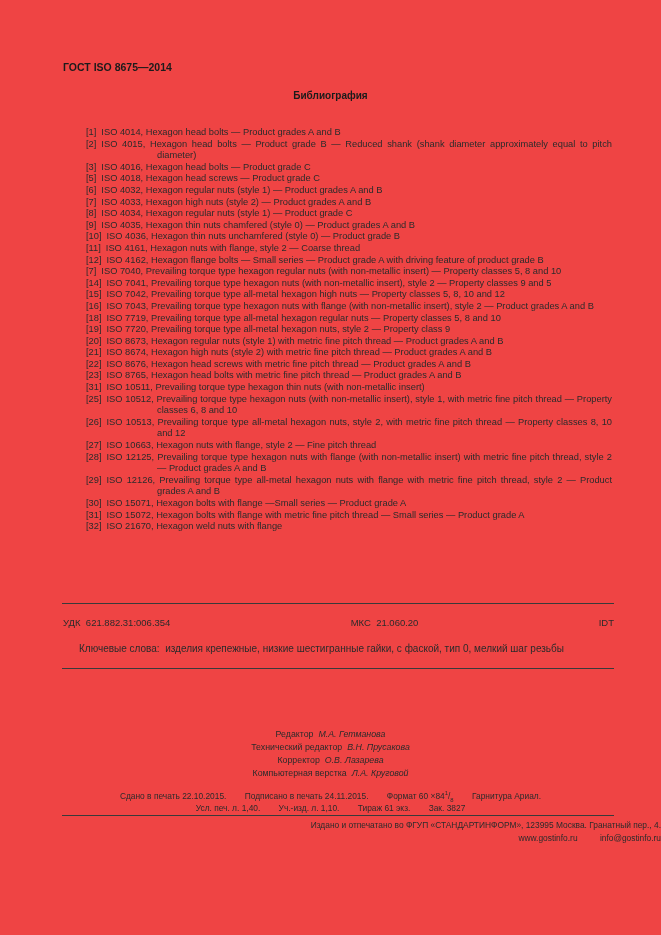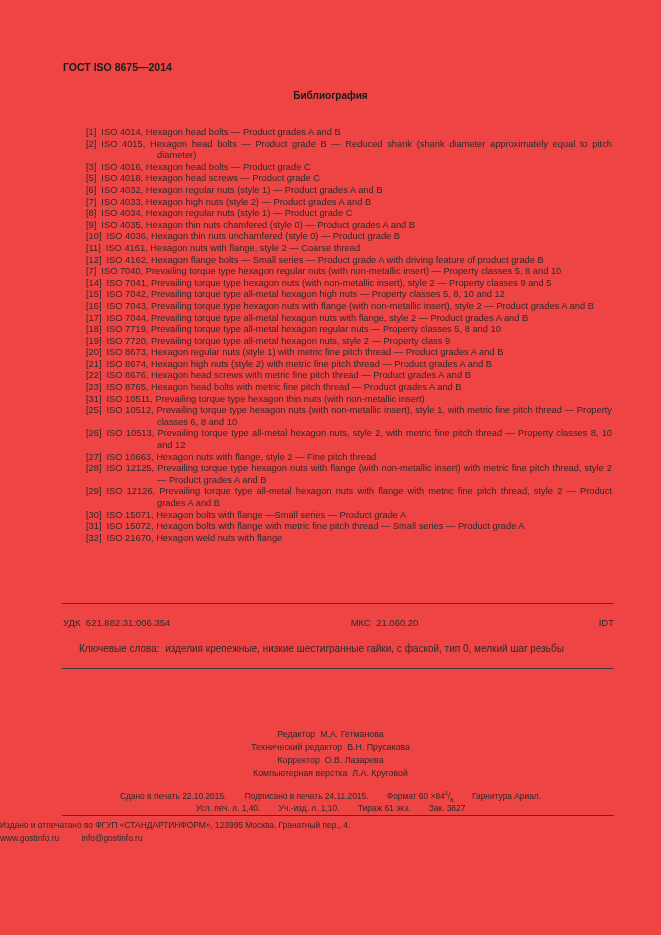--- a/index.html
+++ b/index.html
@@ -68,36 +68,36 @@
     padding-left: 16px;
   }
   .credits {
     position: absolute;
     top: 728px; left: 0;
     width: 100%;
     text-align: center;
     font-size: 8.8px;
     line-height: 13px;
   }
-  .credit-name { margin-left: 5px; margin-top: 46px; }
+  .credit-name { font-style: italic; margin-left: 5px; margin-top: 46px; }
   .imprint {
     position: absolute;
     top: 790px; left: 0;
     width: 100%;
     text-align: center;
     font-size: 8.4px;
     line-height: 12px;
   }
   .imprint .seg + .seg { margin-left: 16px; }
   .imprint sup, .imprint sub { font-size: 70%; line-height: 0; }
   .publisher {
     position: absolute;
     top: 819px; left: 0;
     width: 100%;
-    text-align: left;
+    text-align: right;
     font-size: 8.4px;
     line-height: 12.5px;
   }
   .pub-contacts span + span { margin-left: 20px; }
 </style>
 </head>
 <body>
 
 <div class="page">
 
@@ -131,21 +131,20 @@
       <div class="bib-item"><span class="bib-ref">[12]</span><span class="bib-text">ISO 4162, Hexagon flange bolts — Small series — Product grade A with driving feature of product grade B</span></div>
 
       <div class="bib-item"><span class="bib-ref">[7]</span><span class="bib-text">ISO 7040, Prevailing torque type hexagon regular nuts (with non-metallic insert) — Property classes 5, 8 and 10</span></div>
 
       <div class="bib-item"><span class="bib-ref">[14]</span><span class="bib-text">ISO 7041, Prevailing torque type hexagon nuts (with non-metallic insert), style 2 — Property classes 9 and 5</span></div>
 
       <div class="bib-item"><span class="bib-ref">[15]</span><span class="bib-text">ISO 7042, Prevailing torque type all-metal hexagon high nuts — Property classes 5, 8, 10 and 12</span></div>
 
       <div class="bib-item"><span class="bib-ref">[16]</span><span class="bib-text">ISO 7043, Prevailing torque type hexagon nuts with flange (with non-metallic insert), style 2 — Product grades A and B</span></div>
 
-      <div class="bib-item"><span class="bib-ref">[17]</span><span class="bib-text">ISO 7044, Prevailing torque type all-metal hexagon nuts with flange, style 2 — Product grades A and B</span></div>
 
       <div class="bib-item"><span class="bib-ref">[18]</span><span class="bib-text">ISO 7719, Prevailing torque type all-metal hexagon regular nuts — Property classes 5, 8 and 10</span></div>
 
       <div class="bib-item"><span class="bib-ref">[19]</span><span class="bib-text">ISO 7720, Prevailing torque type all-metal hexagon nuts, style 2 — Property class 9</span></div>
 
       <div class="bib-item"><span class="bib-ref">[20]</span><span class="bib-text">ISO 8673, Hexagon regular nuts (style 1) with metric fine pitch thread — Product grades A and B</span></div>
 
       <div class="bib-item"><span class="bib-ref">[21]</span><span class="bib-text">ISO 8674, Hexagon high nuts (style 2) with metric fine pitch thread — Product grades A and B</span></div>
 
       <div class="bib-item"><span class="bib-ref">[22]</span><span class="bib-text">ISO 8676, Hexagon head screws with metric fine pitch thread — Product grades A and B</span></div>

